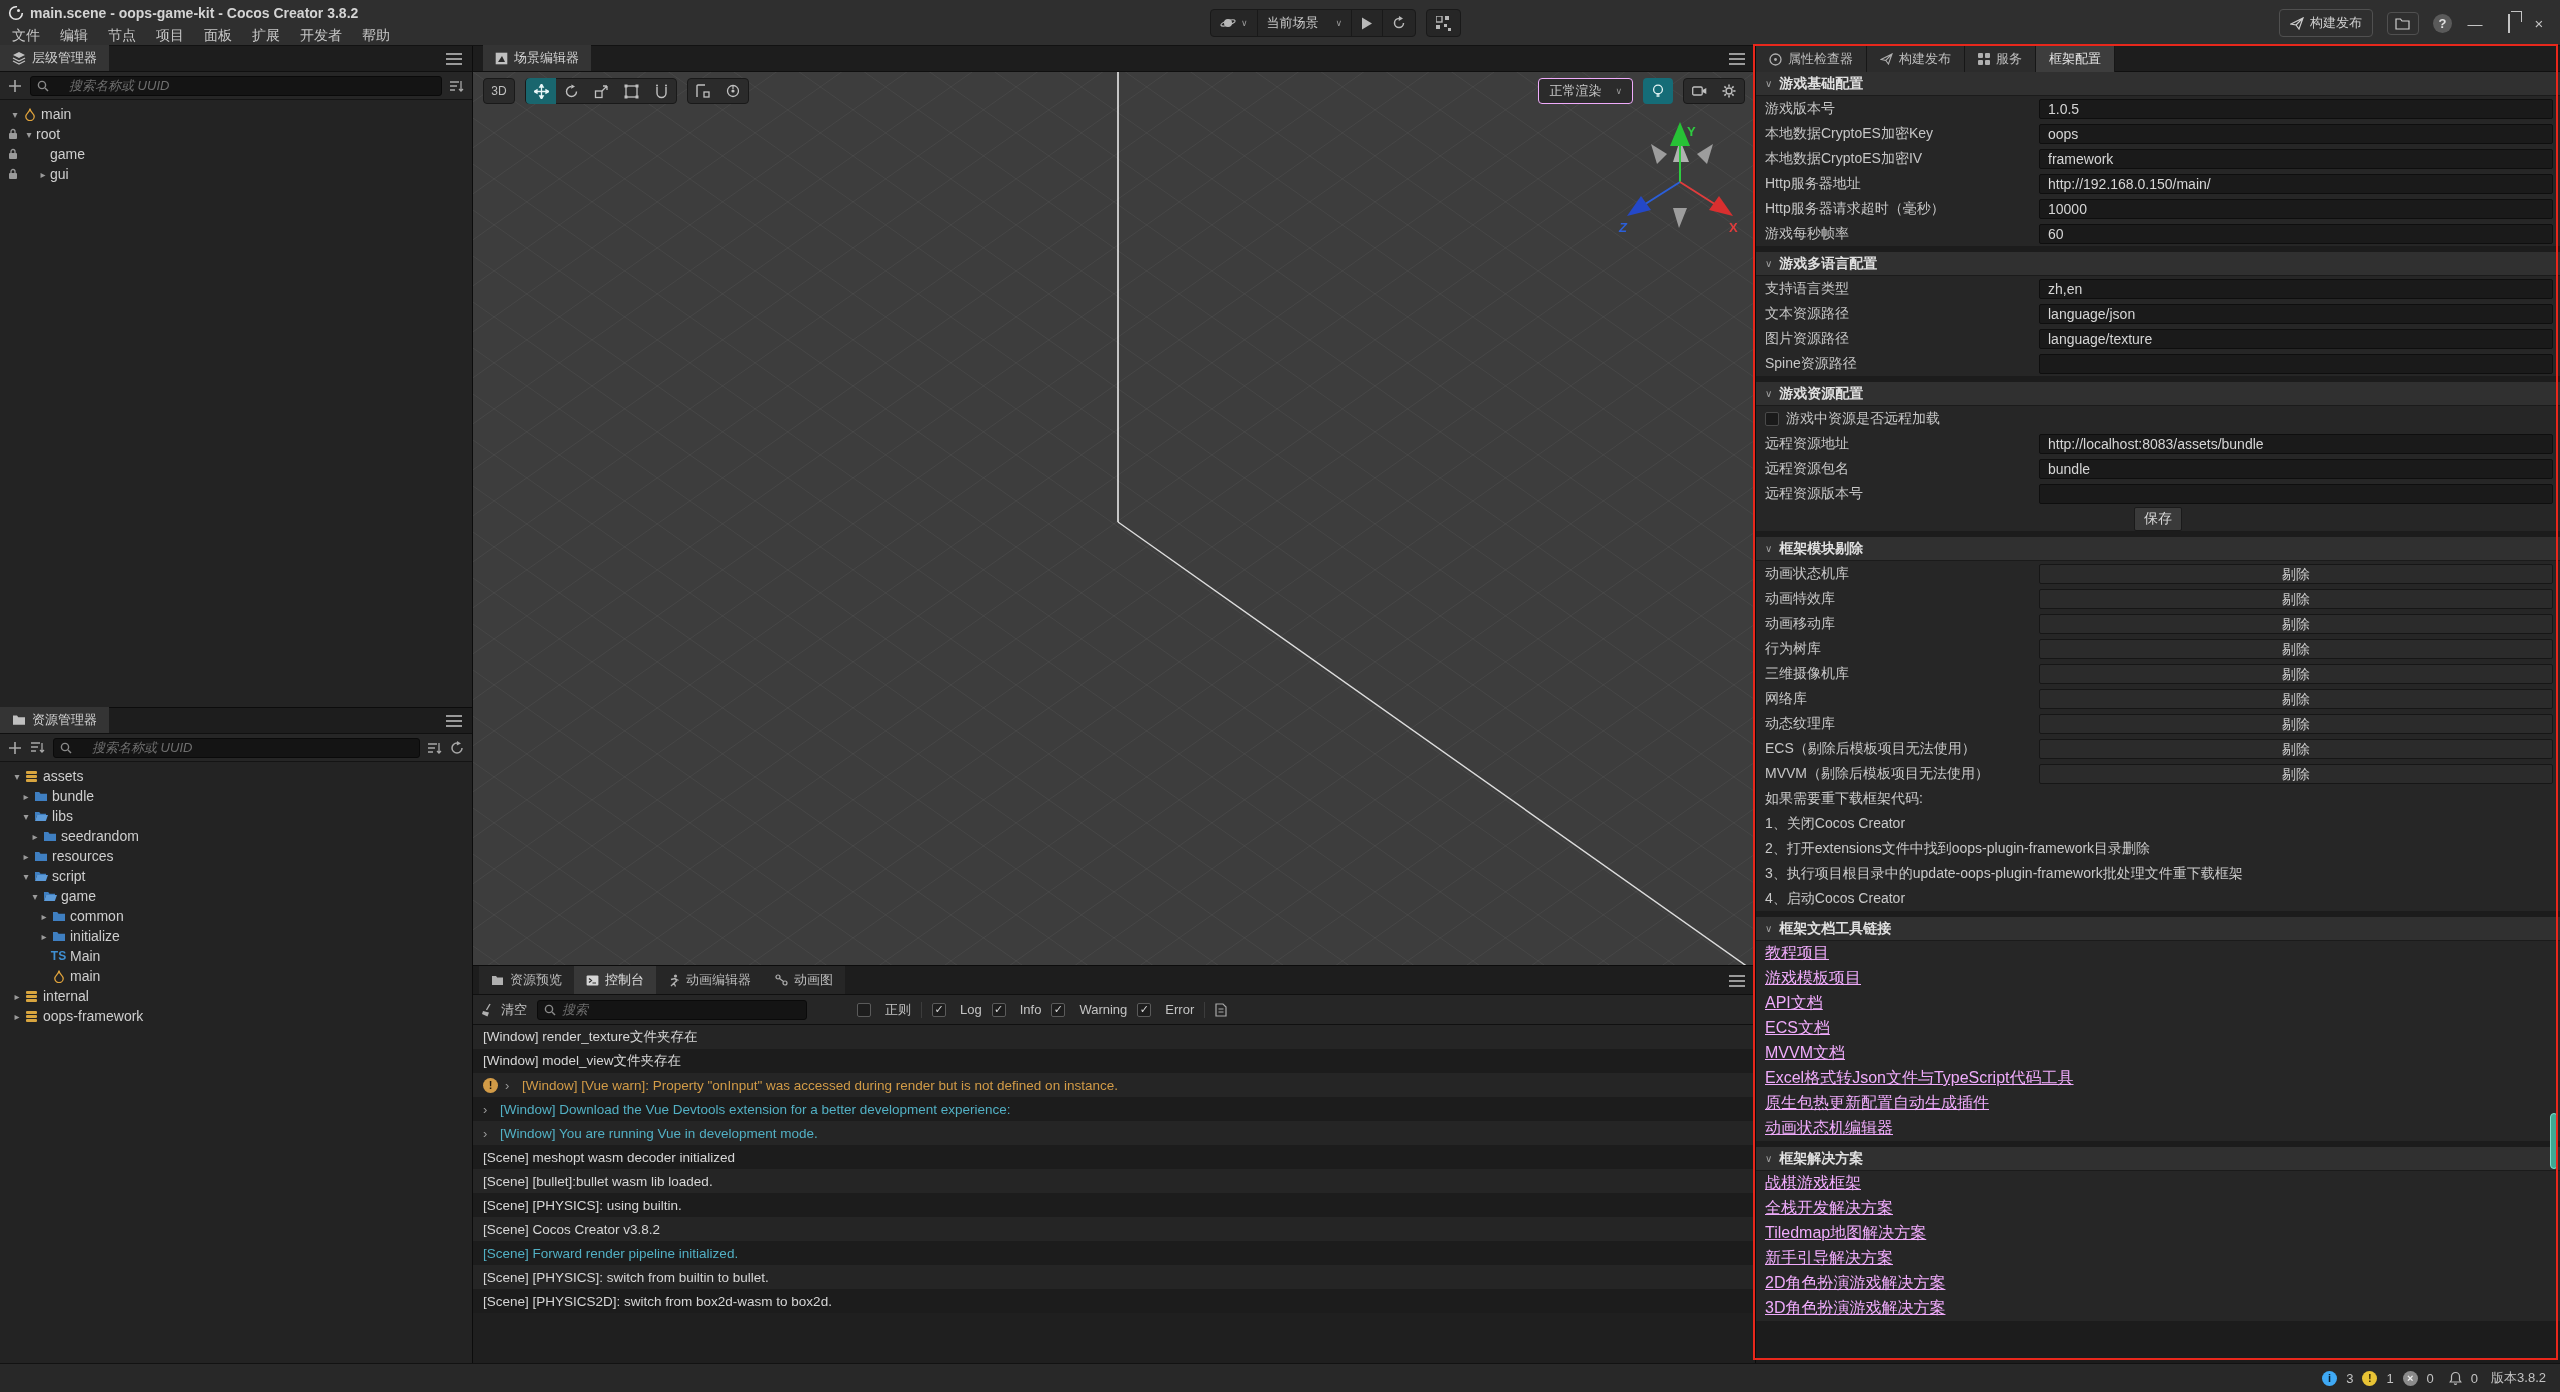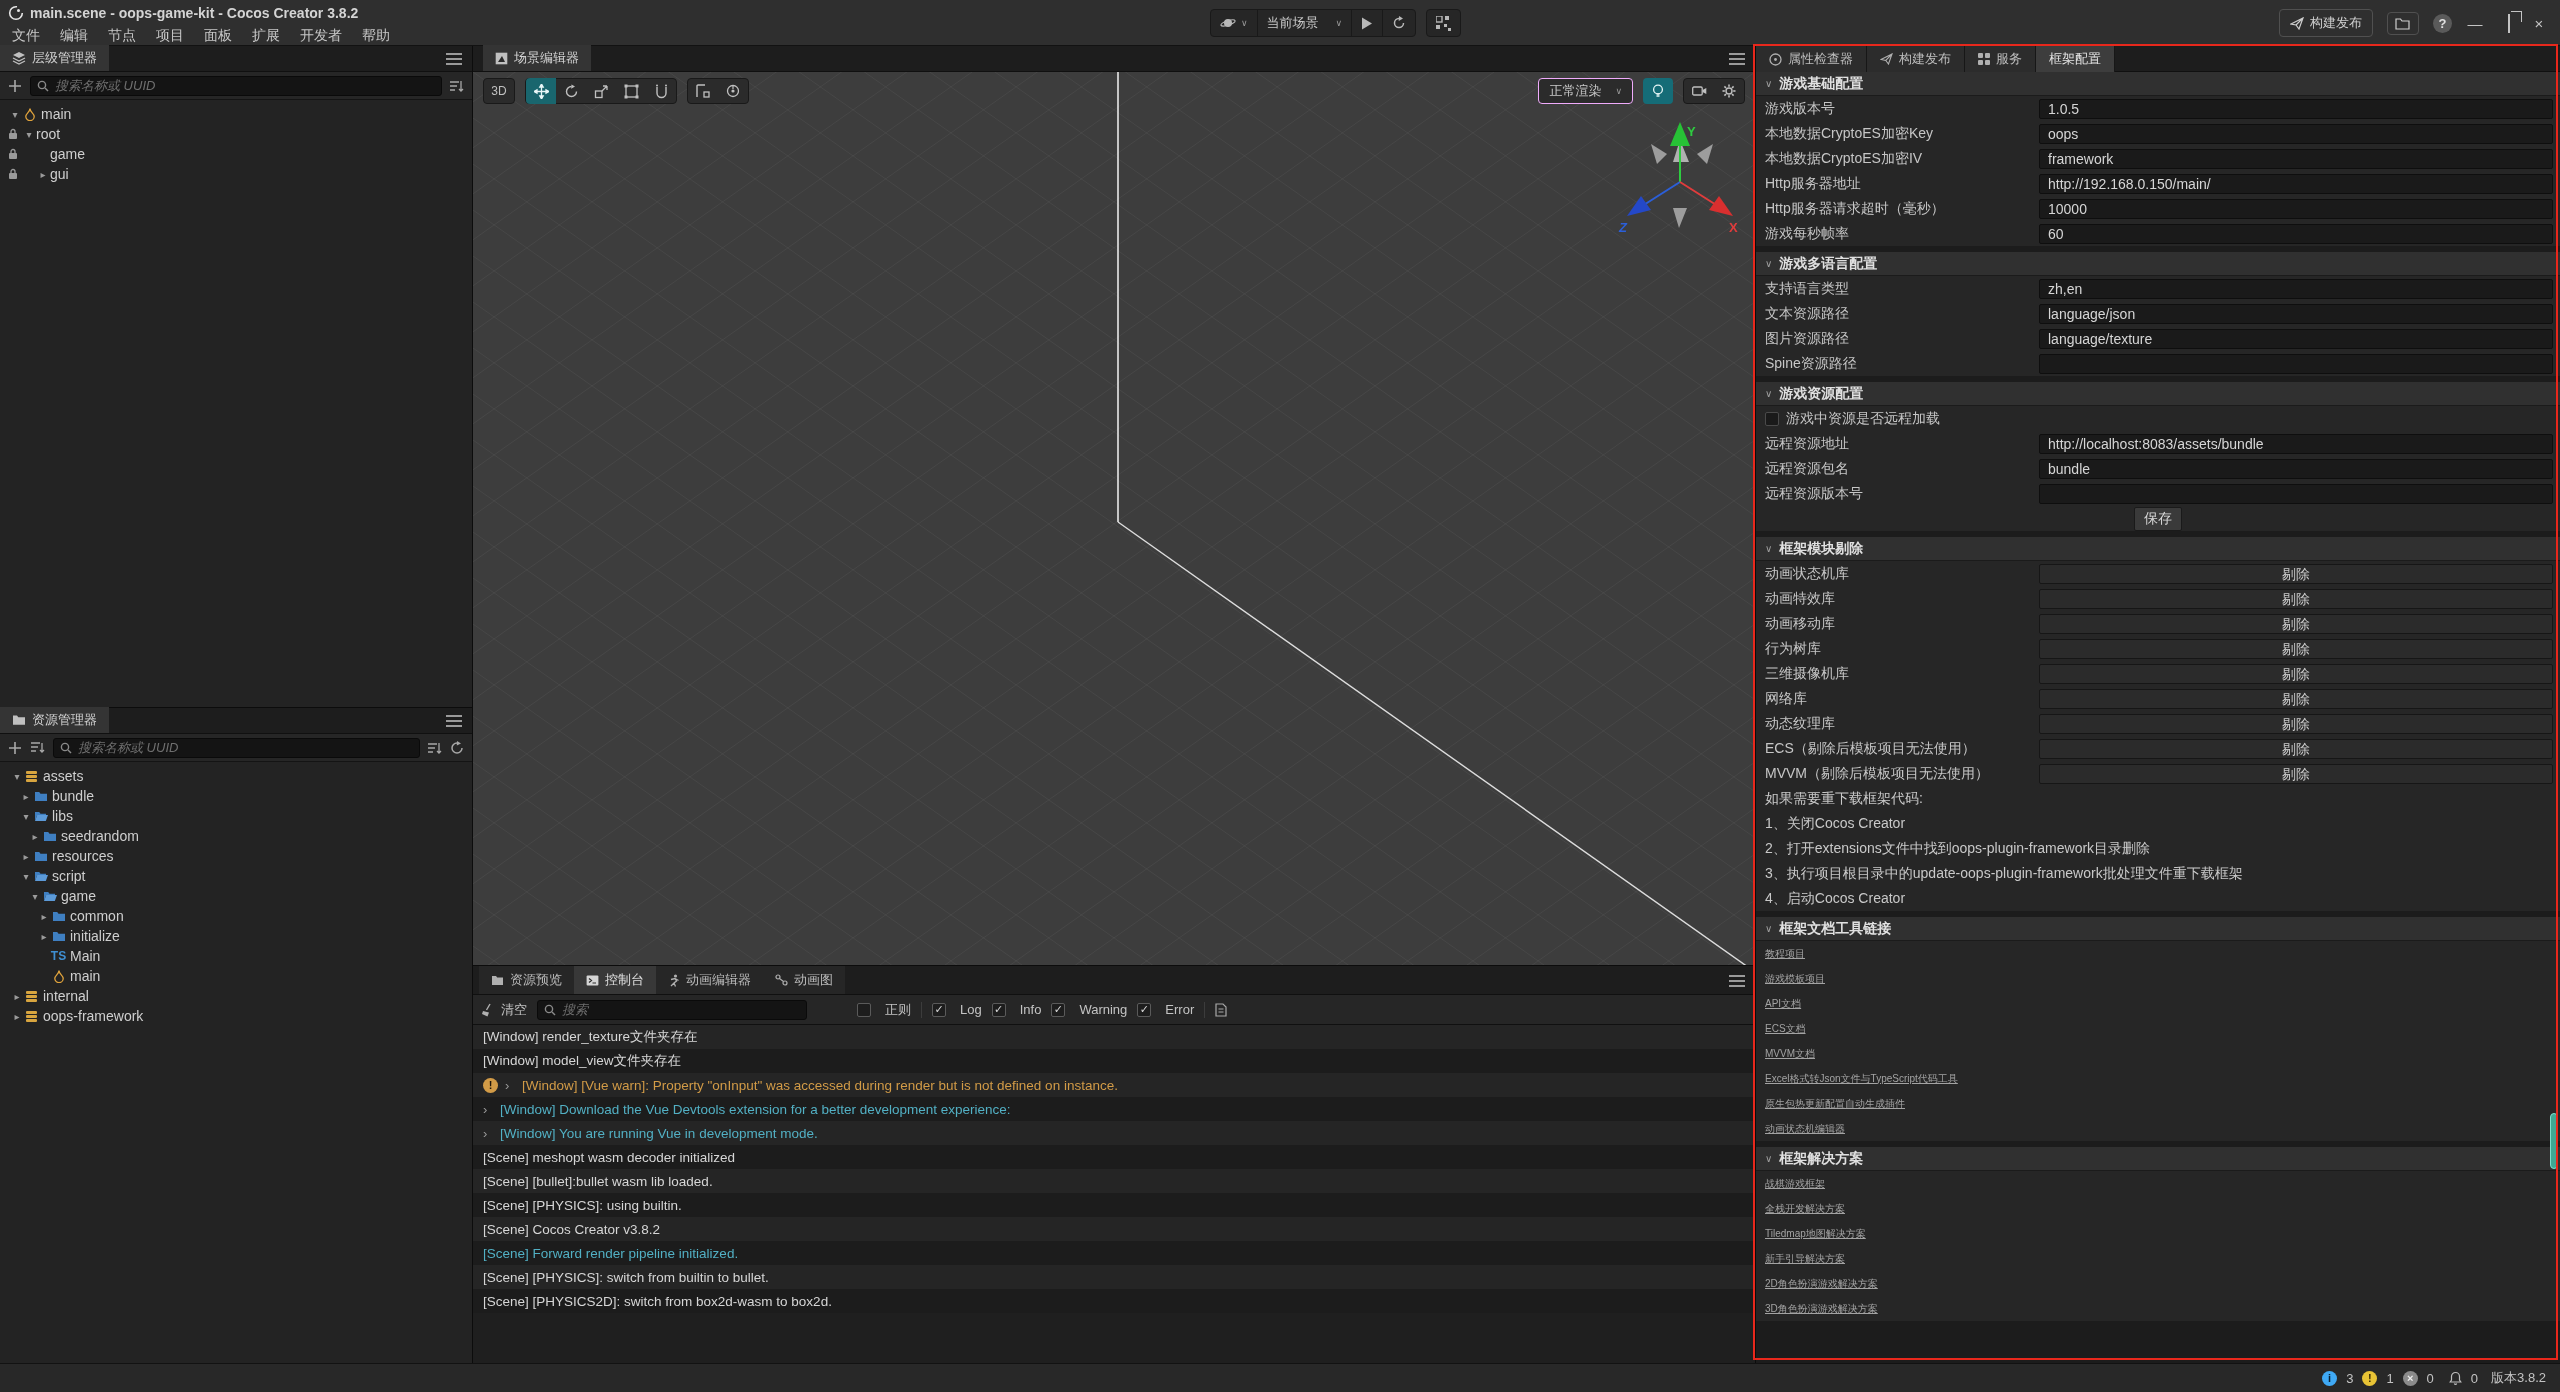--- a/index.html
+++ b/index.html
@@ -25,21 +25,21 @@
   .win-ctl { color:#c4c4c4; font-size:15px; width:18px; text-align:center; }
   #restore-icon { width:11px; height:11px; border:1px solid #c4c4c4; position:relative; margin-left:3px; }
   #restore-icon::before { content:""; position:absolute; left:2px; top:-4px; width:10px; height:10px; border:1px solid #c4c4c4; border-bottom:none; border-left:none; }
 
   
   .tabstrip { height:26px; background:#1d1d1d; border-bottom:1px solid #101010; display:flex; align-items:flex-end; position:relative; }
   .ptab { height:26px; display:flex; align-items:center; gap:6px; padding:0 12px; background:#343434; font-size:13px; color:#d2d2d2; }
   .hamburger { position:absolute; right:10px; top:7px; width:16px; height:12px; display:flex; flex-direction:column; justify-content:space-between; }
   .hamburger i { display:block; height:2px; background:#9a9a9a; }
   .ptoolbar { height:28px; background:#262626; border-bottom:1px solid #141414; display:flex; align-items:center; padding:0 8px; gap:8px; }
-  .searchbox { flex:1; height:20px; background:#141414; border:1px solid #0a0a0a; border-radius:3px; display:flex; align-items:center; gap:6px; padding:0 6px; }
+  .searchbox { flex:1; height:20px; background:#141414; border:1px solid #0a0a0a; border-radius:3px; display:flex; align-items:center; gap:20px; padding:0 6px; }
   .ph { font-size:13px; font-style:italic; color:#6f6f6f; }
   .toolicon { color:#a8a8a8; display:flex; align-items:center; }
 
   
   #hierarchy-panel { position:absolute; left:0; top:46px; width:473px; height:661px; background:#232323; border-right:1px solid #0c0c0c; }
   #assets-panel { position:absolute; left:0; top:707px; width:473px; height:656px; background:#232323; border-right:1px solid #0c0c0c; border-top:1px solid #0c0c0c; }
   .tree { padding-top:4px; }
   .tree-row { height:20px; display:flex; align-items:center; font-size:14px; color:#cfcfcf; }
   .tw { width:14px; text-align:center; flex:none; }
   .arrow { color:#9a9a9a; font-size:10px; }
@@ -88,21 +88,21 @@
   .row { height:25px; display:flex; align-items:center; }
   .lbl { width:283px; padding-left:9px; font-size:14px; color:#c6c6c6; flex:none; white-space:nowrap; overflow:hidden; }
   .field { flex:1; height:20px; margin-right:7px; background:#1a1a1a; border:1px solid #0e0e0e; border-radius:2px; font-size:14px; color:#d6d6d6; line-height:18px; padding:0 8px; white-space:nowrap; overflow:hidden; }
   .trim-btn { flex:1; height:20px; margin-right:7px; background:#2b2b2b; border:1px solid #161616; border-radius:2px; font-size:14px; color:#cccccc; text-align:center; line-height:18px; }
   .chk { width:14px; height:14px; margin-left:9px; background:#1a1a1a; border:1px solid #4a4a4a; border-radius:2px; flex:none; }
   .chk-label { font-size:14px; color:#c6c6c6; margin-left:7px; }
   .save-row { height:25px; display:flex; align-items:center; justify-content:center; }
   #save-btn { background:#3a3a3a; border:1px solid #1a1a1a; border-radius:2px; color:#d8d8d8; font-size:14px; padding:2px 9px; }
   .note-line { height:25px; display:flex; align-items:center; padding-left:9px; font-size:14px; color:#c9c9c9; }
   .link-row { height:25px; display:flex; align-items:center; padding-left:9px; }
-  .link { font-size:10px; color:#a3a3a3; text-decoration:underline; }
+  .link { font-size:16px; color:#f0abfc; text-decoration:underline; }
   #inspector-scrollthumb { position:absolute; right:2px; top:1067px; width:8px; height:56px; border-radius:4px; background:#3ea893; border:1px solid #7fe0cd; }
 
   
   #statusbar { position:absolute; left:0; top:1363px; width:2560px; height:29px; background:#282828; border-top:1px solid #121212; display:flex; align-items:center; justify-content:flex-end; gap:9px; padding-right:14px; font-size:13px; color:#c3c3c3; }
   .badge { width:15px; height:15px; border-radius:50%; font-size:11px; font-weight:bold; text-align:center; line-height:15px; flex:none; }
   #badge-info { background:#3fa9f5; color:#0b2437; }
   #badge-warn { background:#e8c335; color:#3a2c06; }
   #badge-err { background:#8b8b8b; color:#f0f0f0; }
 
   

